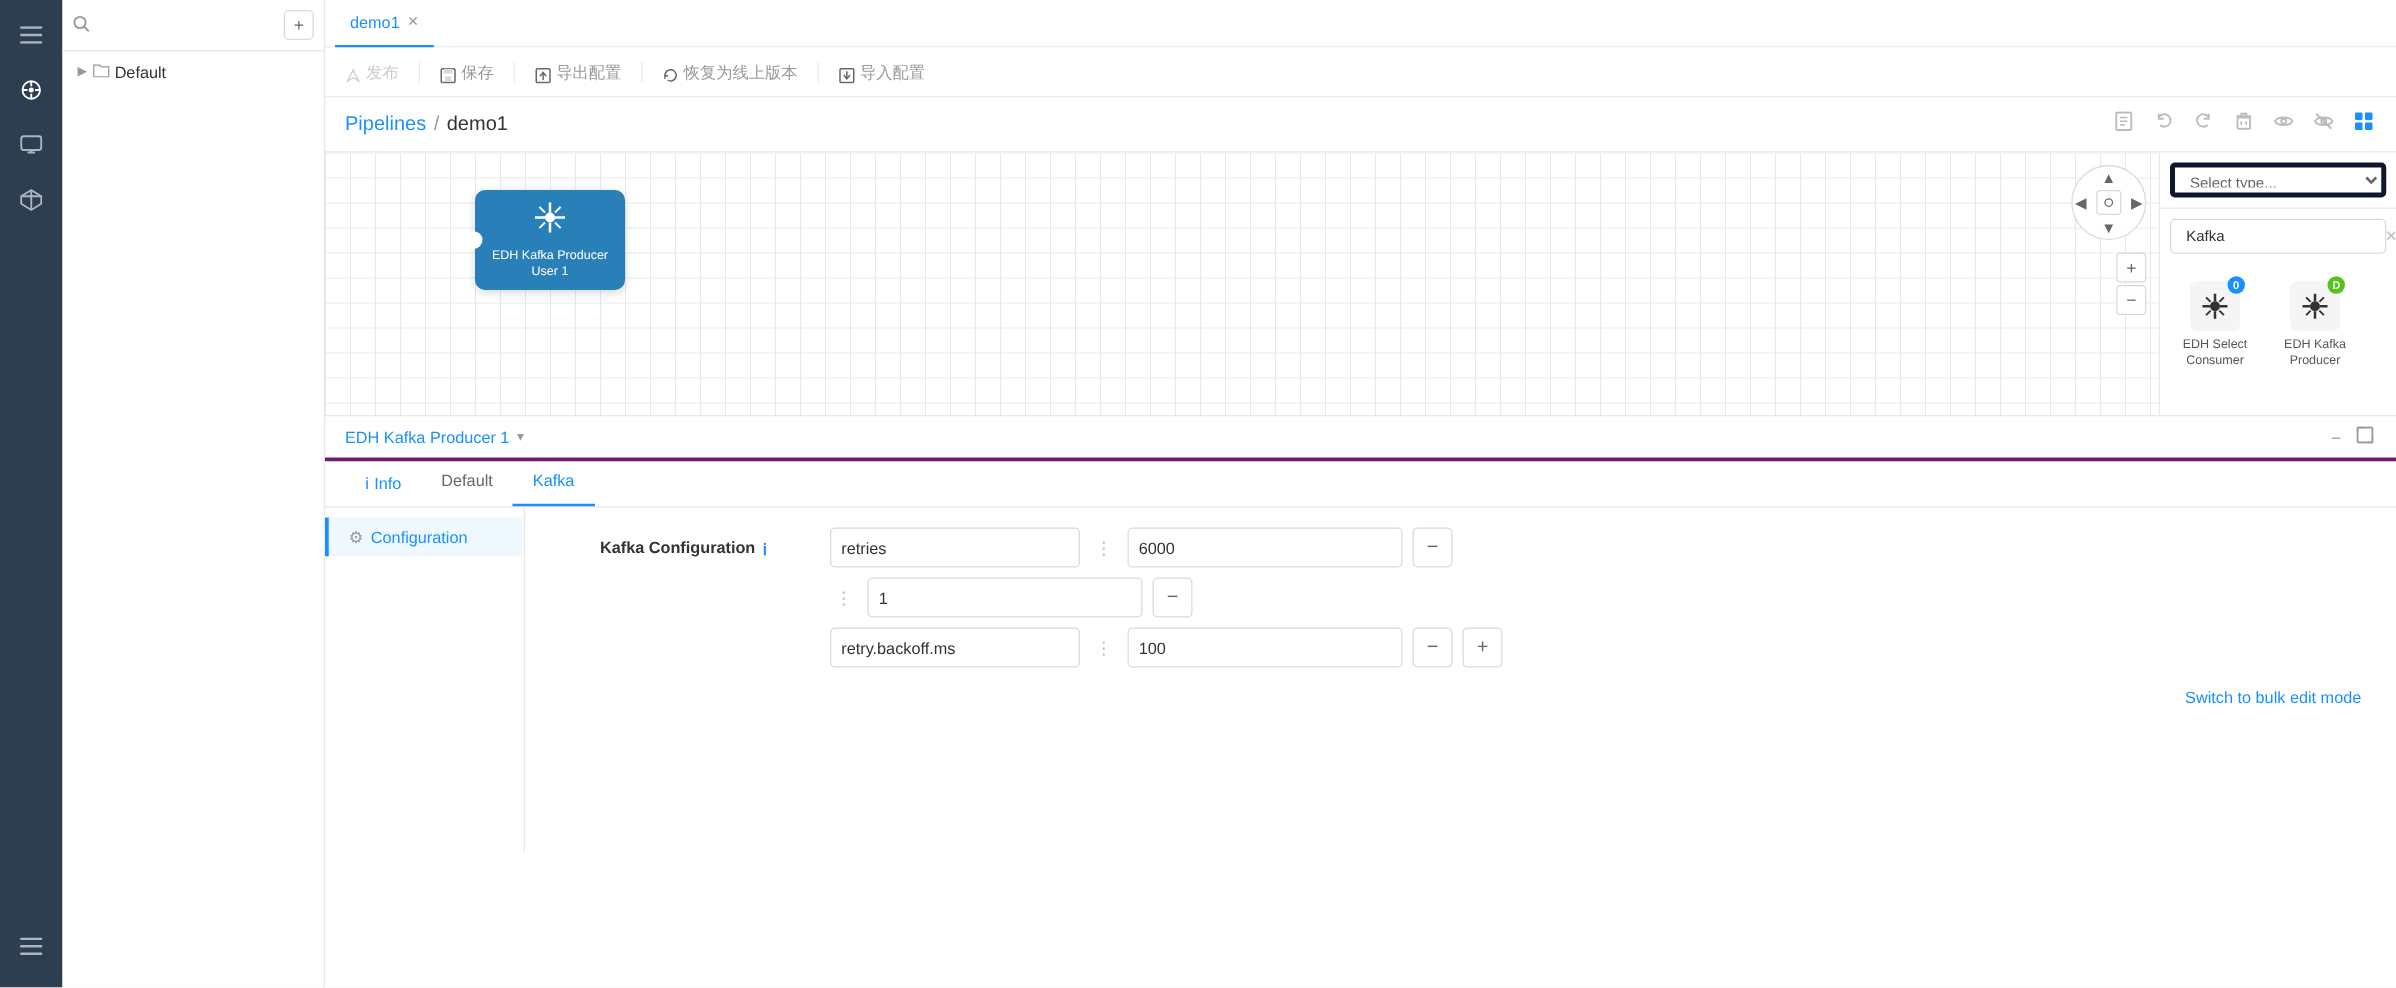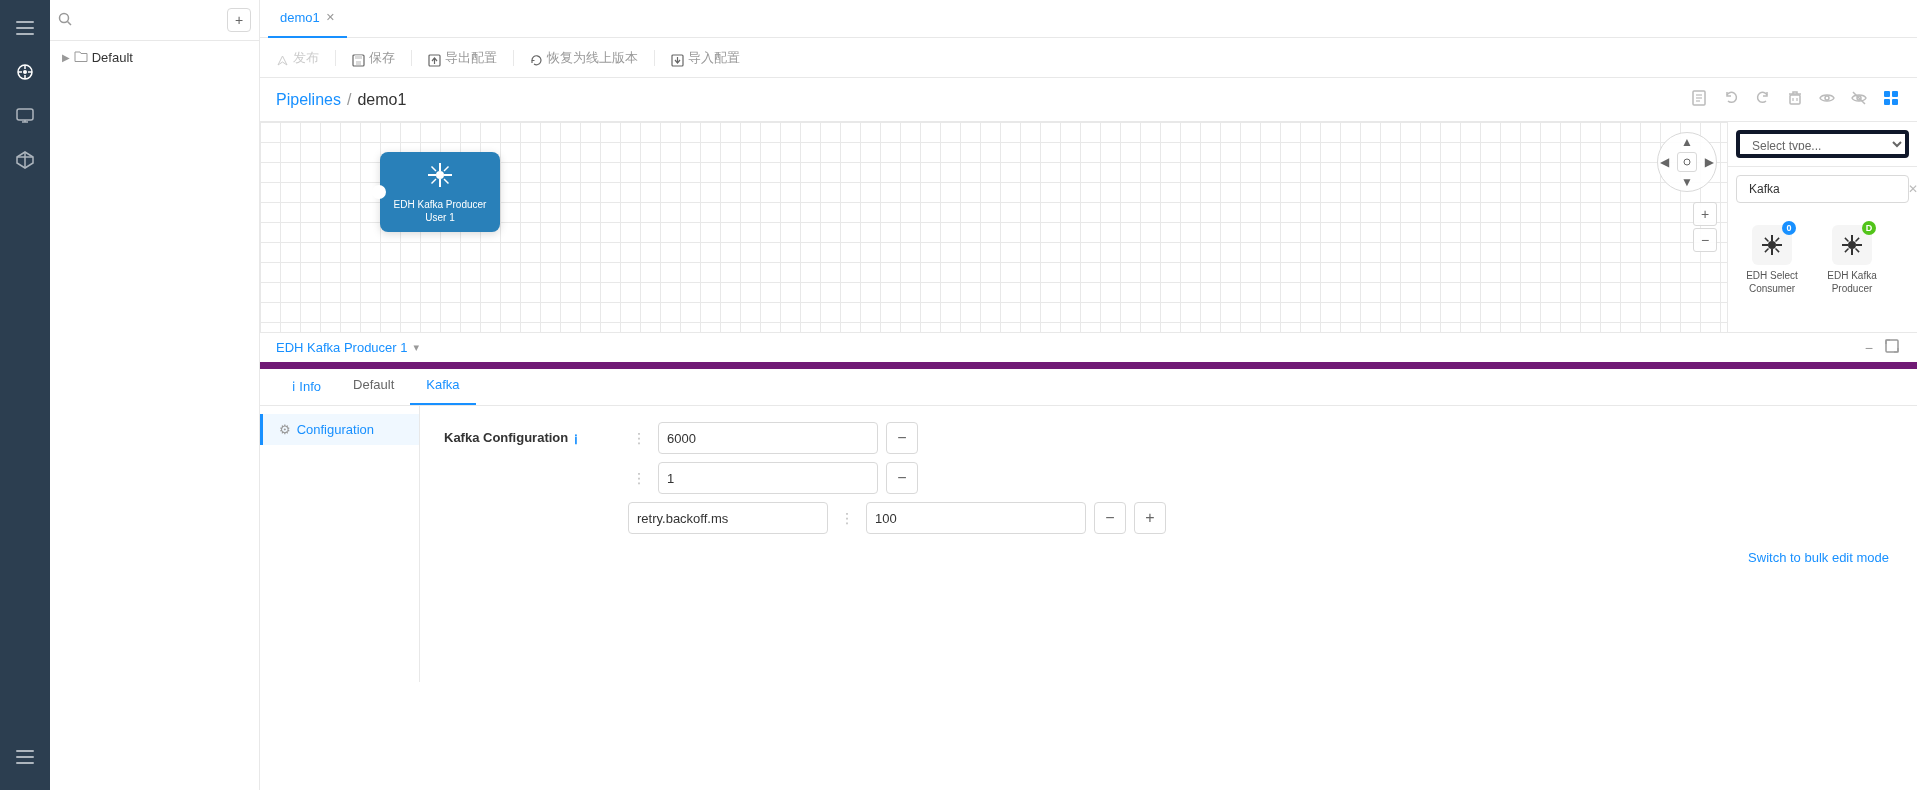--- a/index.html
+++ b/index.html
@@ -230,21 +230,21 @@
       height: 350px;
       border-top: 1px solid #e8e8e8;
       background: #fff;
       display: flex;
       flex-direction: column;
       flex-shrink: 0;
     }
     .bottom-panel-header {
       display: flex; align-items: center; justify-content: space-between;
       padding: 8px 16px;
-      border-bottom: 7px solid #701a75;
+      border-bottom: 3px solid #701a75;
       height: 36px;
     }
     .panel-title-area { display: flex; align-items: center; gap: 6px; }
     .panel-title { font-size: 13px; font-weight: 500; color: #1890ff; cursor: pointer; }
     .panel-arrow { color: #999; font-size: 11px; }
     .panel-controls { display: flex; gap: 8px; }
     .panel-ctrl-btn {
       background: none; border: none; cursor: pointer;
       color: #999; font-size: 14px; padding: 2px;
     }
@@ -297,20 +297,21 @@
     .config-content {
       flex: 1;
       padding: 16px 24px;
       overflow-y: auto;
     }
 
     
     .kafka-config-section {
       display: flex;
       gap: 24px;
+      margin-left: 36px;
     }
     .kafka-config-label {
       font-weight: 600;
       font-size: 13px;
       display: flex; align-items: flex-start; gap: 6px;
       padding-top: 8px;
       min-width: 160px;
     }
     .info-icon {
       color: #1890ff;
@@ -778,20 +779,21 @@
 
           <div class="config-content">
             <div class="kafka-config-section">
               <div class="kafka-config-label">
                 <span>Kafka Configuration</span>
                 <span class="info-icon">ℹ</span>
               </div>
               <div class="kafka-config-rows">
 
                 <div class="kafka-config-row">
+                  <input class="config-key-input" type="text" value="retries" style="">
                   <span class="drag-handle">⋮</span>
                   <input class="config-val-input" type="text" value="6000" style="">
                   <button class="row-action-btn">−</button>
                 </div>
 
                 <div class="kafka-config-row">
                   <span class="drag-handle">⋮</span>
                   <input class="config-val-input" type="text" value="1" style="">
                   <button class="row-action-btn">−</button>
                 </div>

